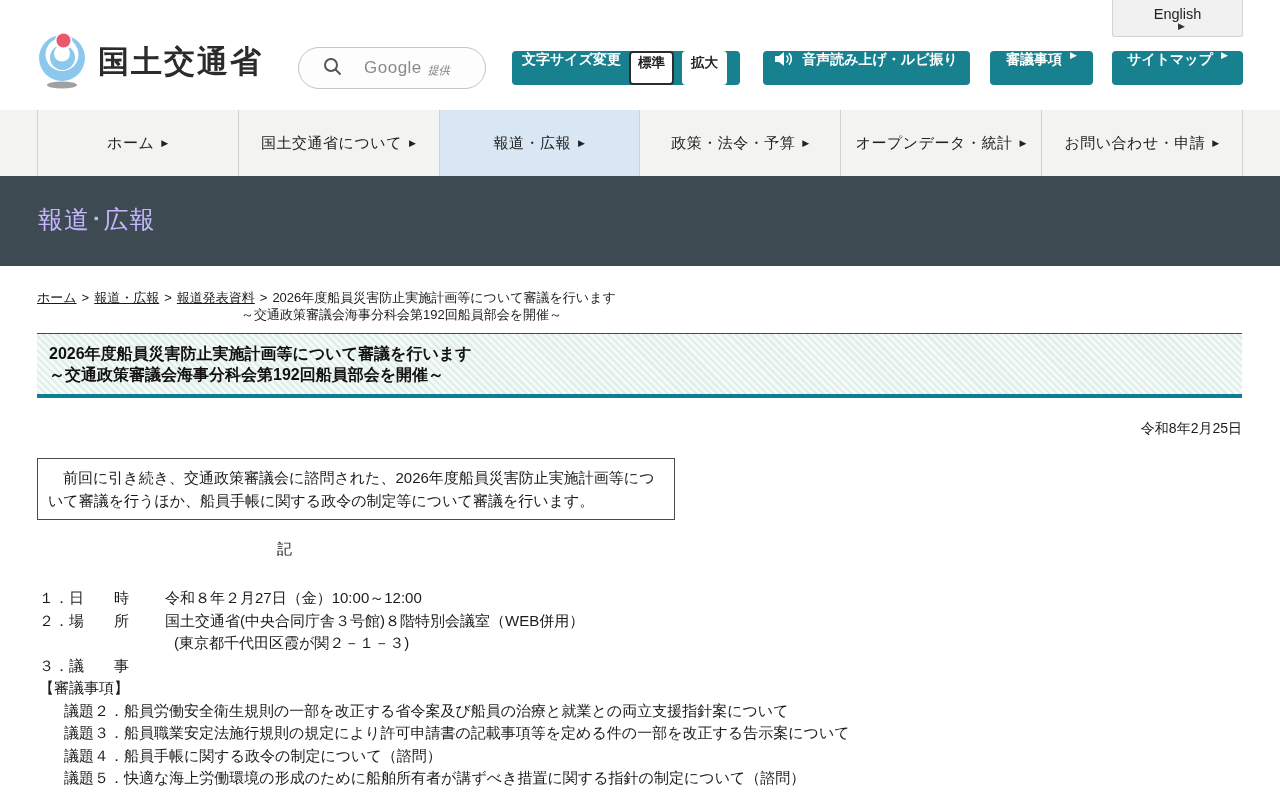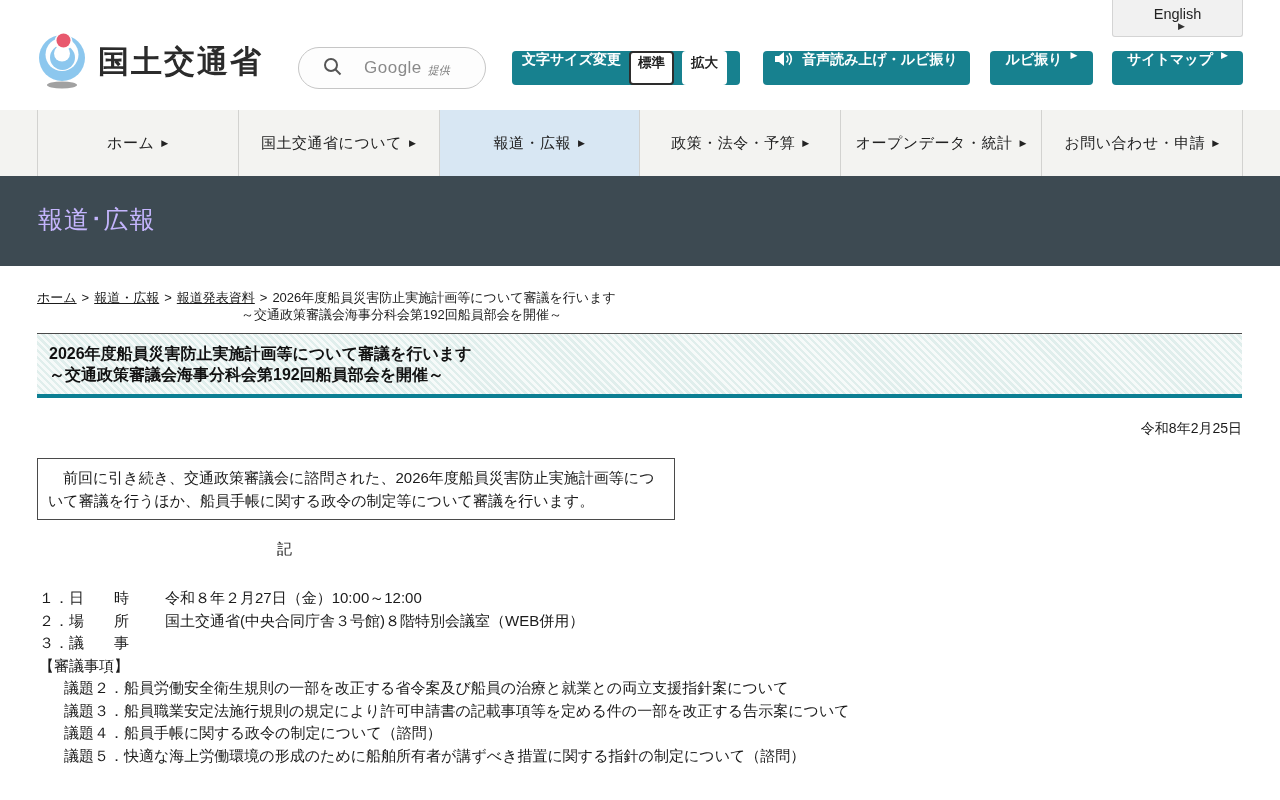--- a/index.html
+++ b/index.html
@@ -124,21 +124,21 @@
         <svg width="18" height="16" viewBox="0 0 18 16">
           <polygon points="0,5 4,5 9,1 9,15 4,11 0,11" fill="#fff"></polygon>
           <path d="M11.5 4.5 a5 5 0 0 1 0 7" stroke="#fff" stroke-width="1.6" fill="none"></path>
           <path d="M14 2.3 a8.2 8.2 0 0 1 0 11.4" stroke="#fff" stroke-width="1.6" fill="none"></path>
         </svg>
       </span>
       <span>音声読み上げ・ルビ振り</span>
     </div>
 
     <div class="tealbtn btn-search-method">
-      <span>ルビ振り</span>
+      <span>審議事項</span>
       <span class="arw">▶</span>
     </div>
 
     <div class="tealbtn btn-sitemap">
       <span>サイトマップ</span>
       <span class="arw">▶</span>
     </div>
 
     <div class="btn-english">
       <span>English</span>
@@ -199,20 +199,21 @@
 
     <div class="ki">記</div>
 
     <div class="body-rows">
       <div class="brow">
         <span class="blabel">１．日　　時</span><span>令和８年２月27日（金）10:00～12:00</span>
       </div>
       <div class="brow">
         <span class="blabel">２．場　　所</span><span>国土交通省(中央合同庁舎３号館)８階特別会議室（WEB併用）</span>
       </div>
+      <div class="brow baddress">(東京都千代田区霞が関２－１－３)</div>
       <div class="brow">
         <span class="blabel">３．議　　事</span><span></span>
       </div>
       <div class="brow agenda-h">【審議事項】</div>
       <div class="brow agenda-item">議題２．船員労働安全衛生規則の一部を改正する省令案及び船員の治療と就業との両立支援指針案について</div>
       <div class="brow agenda-item">議題３．船員職業安定法施行規則の規定により許可申請書の記載事項等を定める件の一部を改正する告示案について</div>
       <div class="brow agenda-item">議題４．船員手帳に関する政令の制定について（諮問）</div>
       <div class="brow agenda-item">議題５．快適な海上労働環境の形成のために船舶所有者が講ずべき措置に関する指針の制定について（諮問）</div>
     </div>
 

